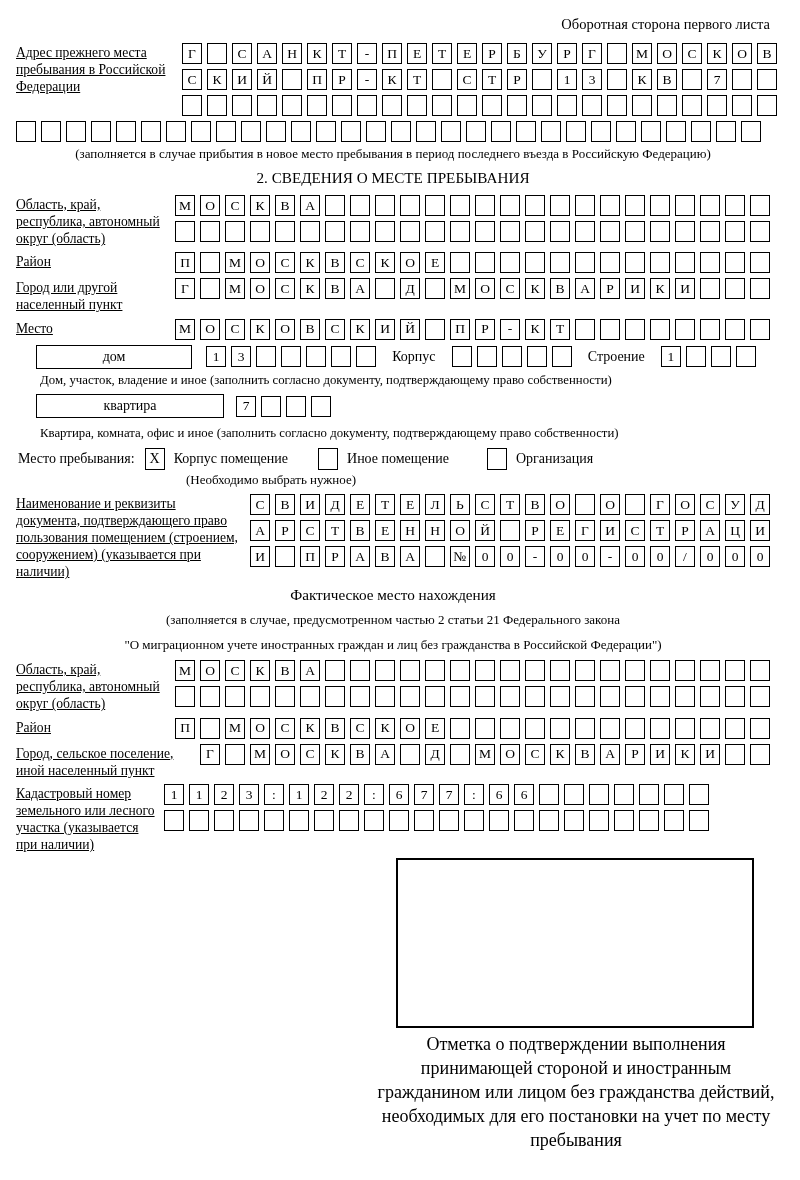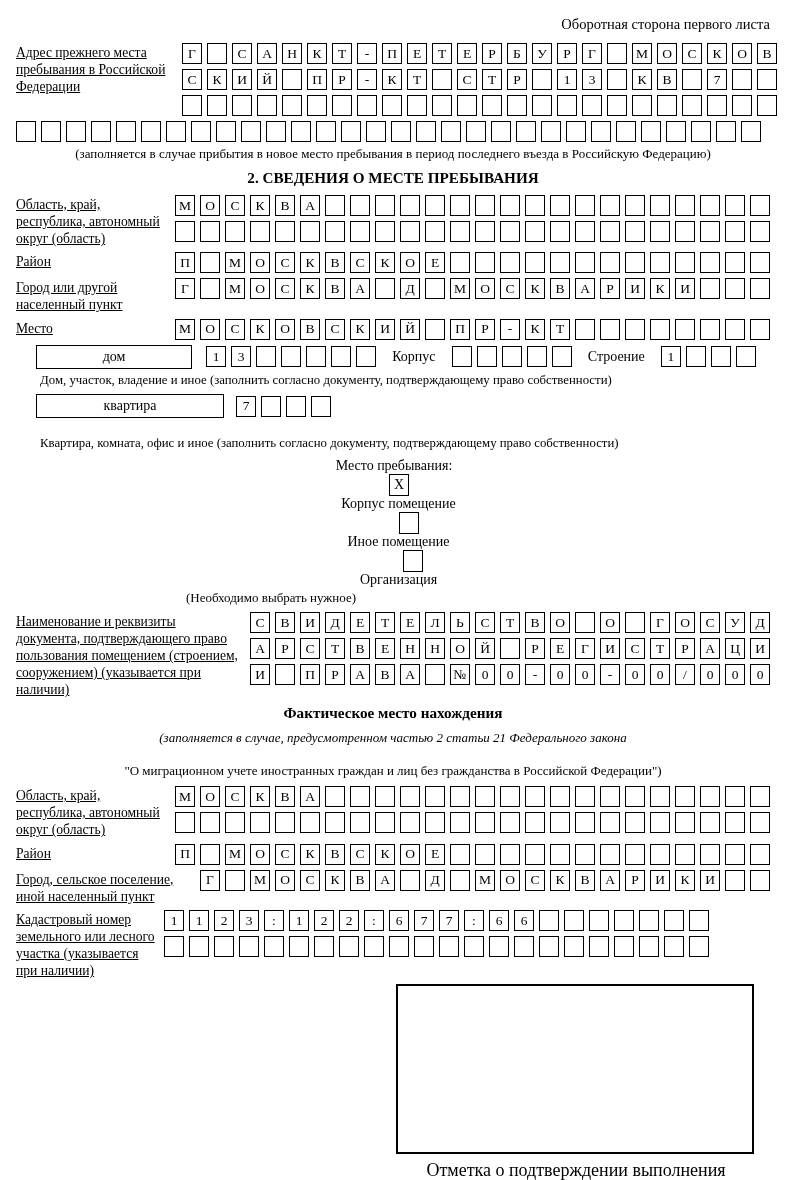--- a/index.html
+++ b/index.html
@@ -22,34 +22,34 @@
   .rows { display:flex; flex-direction:column; gap:5px; margin-left:auto; }
   .frow { display:flex; align-items:flex-start; margin-bottom:5px; }
   .frow > .cells { margin-left:auto; }
   .flabel { font-size:13.6px; line-height:1.26; padding:1px 8px 0 0; flex:1;text-decoration:underline; }
   .flabel.fixed { flex:0 0 140px; }
   .fullrow { margin:0 0 4px 0; }
 
   .caption { font-size:13px; line-height:1.3; text-align:center; margin:1px 0 6px 0; }
   .caption.left { text-align:left; margin-left:24px; }
 
-  .sec-title { text-align:center; font-weight:bold; font-size:15.2px; margin:6px 0 8px 0; }
+  .sec-title { text-align:center; font-weight:normal; font-size:15.2px; margin:6px 0 8px 0; }
 
   
   .house-row { display:flex; align-items:center; justify-content:space-between;
                margin:2px 14px 3px 20px; }
   .wide-box { box-sizing:border-box; border:1.8px solid #000; height:24px;
               display:flex; align-items:center; justify-content:center; font-size:14px; }
   .wide-box.w-house { width:156px; }
   .wide-box.w-apt { width:188px; }
   .inline-label { font-size:14px; padding:0 2px; }
-  .apt-row { display:flex; align-items:center; gap:12px; margin:2px 0 17px 20px; }
+  .apt-row { display:flex; align-items:center; gap:12px; margin:2px 0 7px 20px; }
 
   
-  .check-row { display:flex; align-items:center; margin:4px 0 2px 2px; font-size:14px;flex-direction:column; }
+  .check-row { display:flex; align-items:center; margin:4px 0 2px 2px; font-size:14px; }
   .checkbox { box-sizing:border-box; width:20px; height:22px; border:1.6px solid #000;
               display:flex; align-items:center; justify-content:center;
               font-size:14px; margin-left:10px; }
   .opt-label { margin-left:9px; }
   .gap-a { margin-left:30px; } .gap-b { margin-left:38px; }
   .choose-note { font-size:13px; margin:0 0 6px 170px; }
 
   .small-caption { font-size:12.8px; }
 
   
@@ -452,21 +452,21 @@
           <span class="cell">0</span>
           <span class="cell">/</span>
           <span class="cell">0</span>
           <span class="cell">0</span>
           <span class="cell">0</span>
         </div>
     </div>
   </div>
 
   <div class="sec-title">Фактическое место нахождения</div>
-  <div class="caption" style="margin-bottom:16px;font-style:italic;">(заполняется в случае, предусмотренном частью 2 статьи 21 Федерального закона</div>
+  <div class="caption" style="margin-bottom:8px;">(заполняется в случае, предусмотренном частью 2 статьи 21 Федерального закона</div>
   <div class="caption">"О миграционном учете иностранных граждан и лиц без гражданства в Российской Федерации")</div>
 
   <div class="frow">
     <div class="flabel">Область, край, республика, автономный округ (область)</div>
     <div class="rows">
       <div class="cells">
           <span class="cell">М</span>
           <span class="cell">О</span>
           <span class="cell">С</span>
           <span class="cell">К</span>

